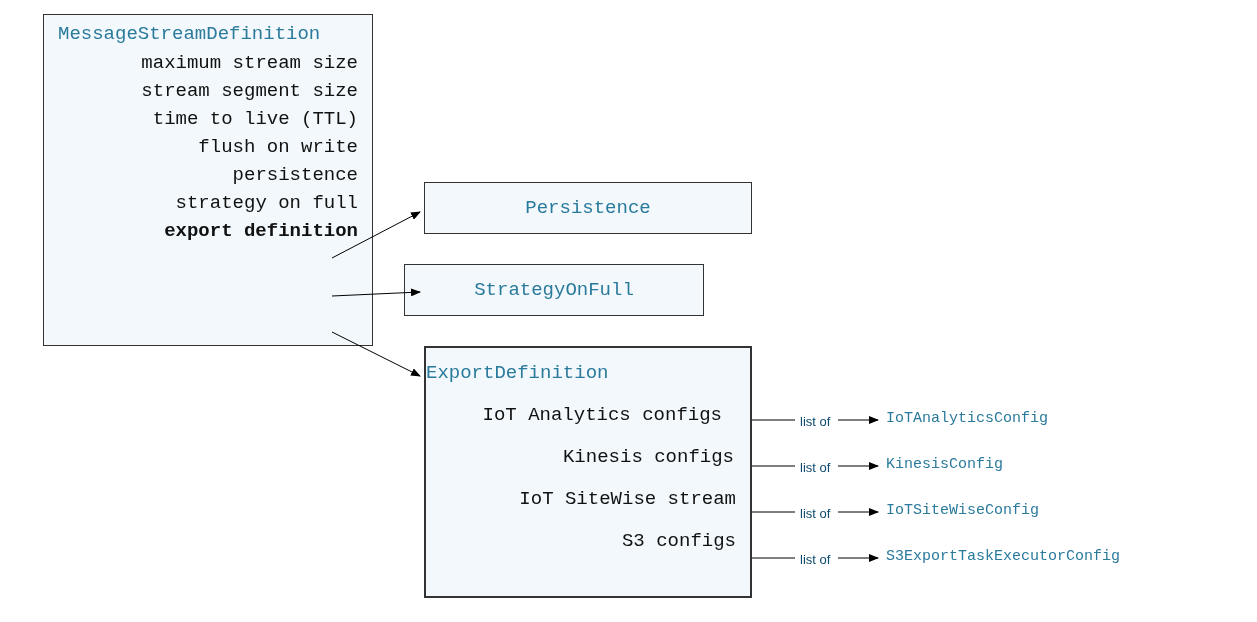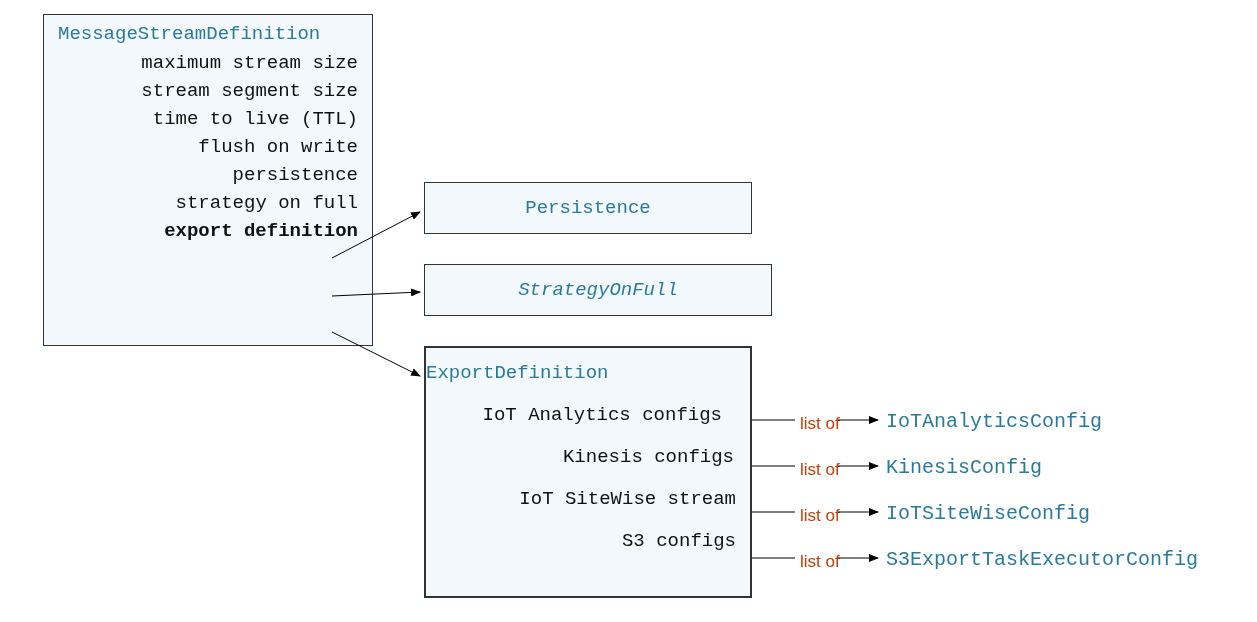--- a/index.html
+++ b/index.html
@@ -35,28 +35,28 @@
     text-align: right;
     padding: 3px 14px;
     color: #111;
   }
   .prop-bold {
     font-weight: bold;
   }
   .listof {
     position: absolute;
     font-family: Arial, sans-serif;
-    font-size: 17px;
-    color: #c2410c;
+    font-size: 13px;
+    color: #0c4a6e;
   }
   .typelabel {
     position: absolute;
     color: #2a7a9c;
     font-family: "Consolas", "Courier New", monospace;
-    font-size: 20px;
+    font-size: 15px;
   }
   svg.arrows {
     position: absolute;
     left: 0;
     top: 0;
     width: 1257px;
     height: 622px;
     pointer-events: none;
   }
 </style>
@@ -71,21 +71,21 @@
   <div class="prop">flush on write</div>
   <div class="prop">persistence</div>
   <div class="prop">strategy on full</div>
   <div class="prop prop-bold">export definition</div>
 </div>
 
 <div class="box" style="left:424px; top:182px; width:328px; height:52px;">
   <div class="box-title-center">Persistence</div>
 </div>
 
-<div class="box" style="left:424px; top:264px; width:348px; height:52px;font-style:italic;">
+<div class="box" style="left:404px; top:264px; width:300px; height:52px;">
   <div class="box-title-center">StrategyOnFull</div>
 </div>
 
 <div class="box box-thick" style="left:424px; top:346px; width:328px; height:252px;">
   <div class="box-title" style="text-align:left; padding:14px 0 10px 0;">ExportDefinition</div>
   <div class="prop" style="padding:10px 28px;">IoT Analytics configs</div>
   <div class="prop" style="padding:10px 16px;">Kinesis configs</div>
   <div class="prop" style="padding:10px 14px;">IoT SiteWise stream</div>
   <div class="prop" style="padding:10px 14px;">S3 configs</div>
 </div>

